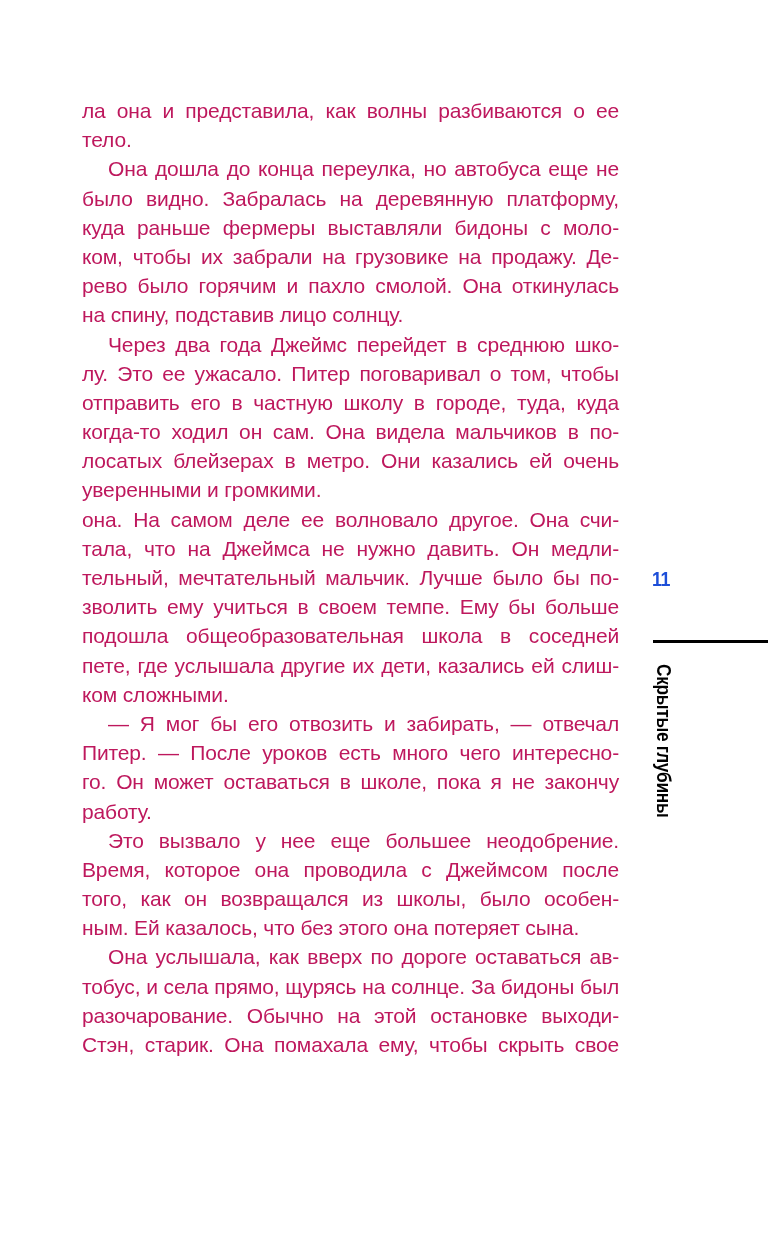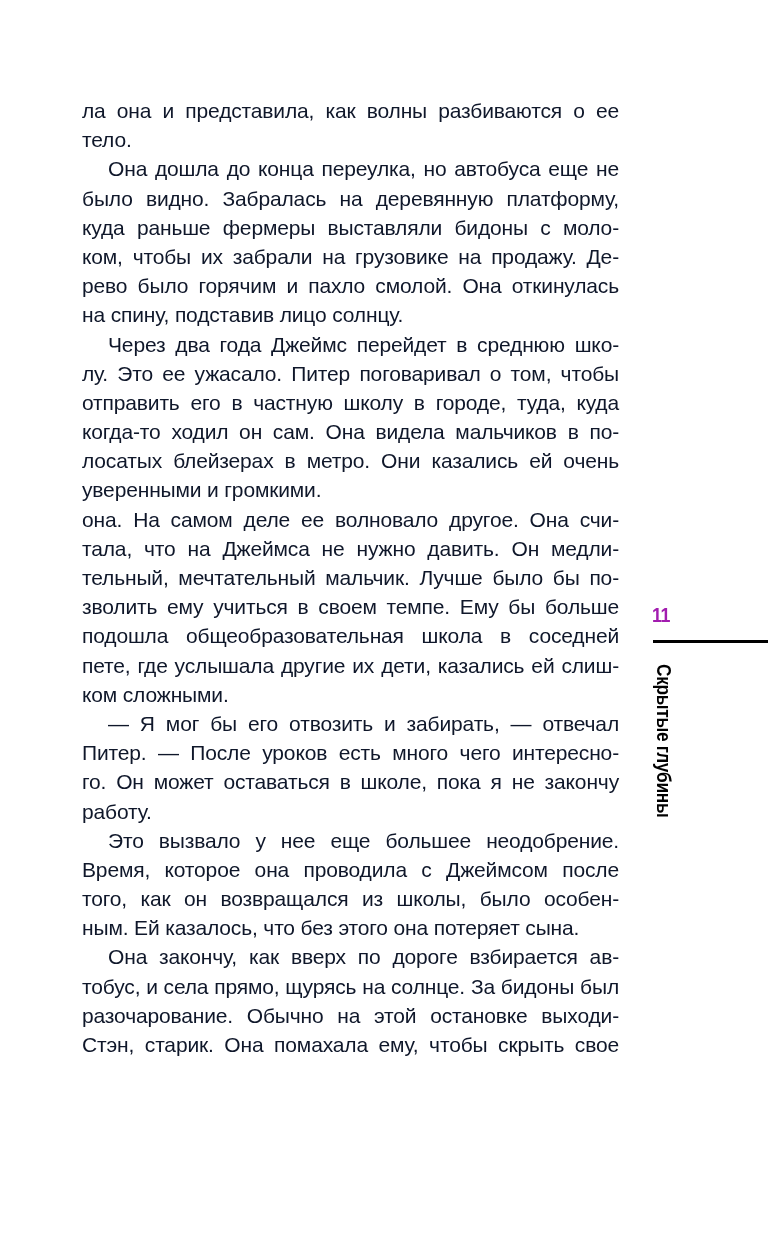--- a/index.html
+++ b/index.html
@@ -13,21 +13,21 @@
     height: 1241px;
     background: #ffffff;
     overflow: hidden;
     font-family: "Liberation Sans", "DejaVu Sans", sans-serif;
   }
   .text-column {
     position: absolute;
     left: 82px;
     top: 96px;
     width: 537px;
-    color: #0f172a;
+    color: #be185d;
     font-size: 21px;
     line-height: 29.2px;
     letter-spacing: -0.15px;
   }
   .paragraph { margin: 0; padding: 0; }
   .line {
     height: 29.2px;
     text-align: left;
     white-space: normal;
   }
@@ -35,22 +35,22 @@
     text-align: justify;
     text-align-last: justify;
   }
   .line.indent {
     padding-left: 26px;
   }
   
   .pagenum {
     position: absolute;
     left: 652px;
-    top: 604px;
-    color: #a21caf;
+    top: 568px;
+    color: #1d4ed8;
     font-size: 21px;
     font-weight: bold;
     line-height: 22px;
     white-space: nowrap;
   }
   .pagenum .cond {
     display: inline-block;
     transform: scaleX(0.85);
     transform-origin: 0 50%;
     letter-spacing: -0.5px;
@@ -124,21 +124,21 @@
         <div class="line j">го. Он может оставаться в школе, пока я не закончу</div>
         <div class="line">работу.</div>
       </div>
       <div class="paragraph">
         <div class="line j indent">Это вызвало у нее еще большее неодобрение.</div>
         <div class="line j">Время, которое она проводила с Джеймсом после</div>
         <div class="line j">того, как он возвращался из школы, было особен-</div>
         <div class="line">ным. Ей казалось, что без этого она потеряет сына.</div>
       </div>
       <div class="paragraph">
-        <div class="line j indent">Она закончу, как вверх по дороге взбирается ав-</div>
+        <div class="line j indent">Она услышала, как вверх по дороге оставаться ав-</div>
         <div class="line j">тобус, и села прямо, щурясь на солнце. За бидоны был</div>
         <div class="line j">разочарование. Обычно на этой остановке выходи-</div>
         <div class="line j">Стэн, старик. Она помахала ему, чтобы скрыть свое</div>
       </div>
     </div>
 
   <div class="pagenum">
     <span class="cond">11</span>
   </div>
 

